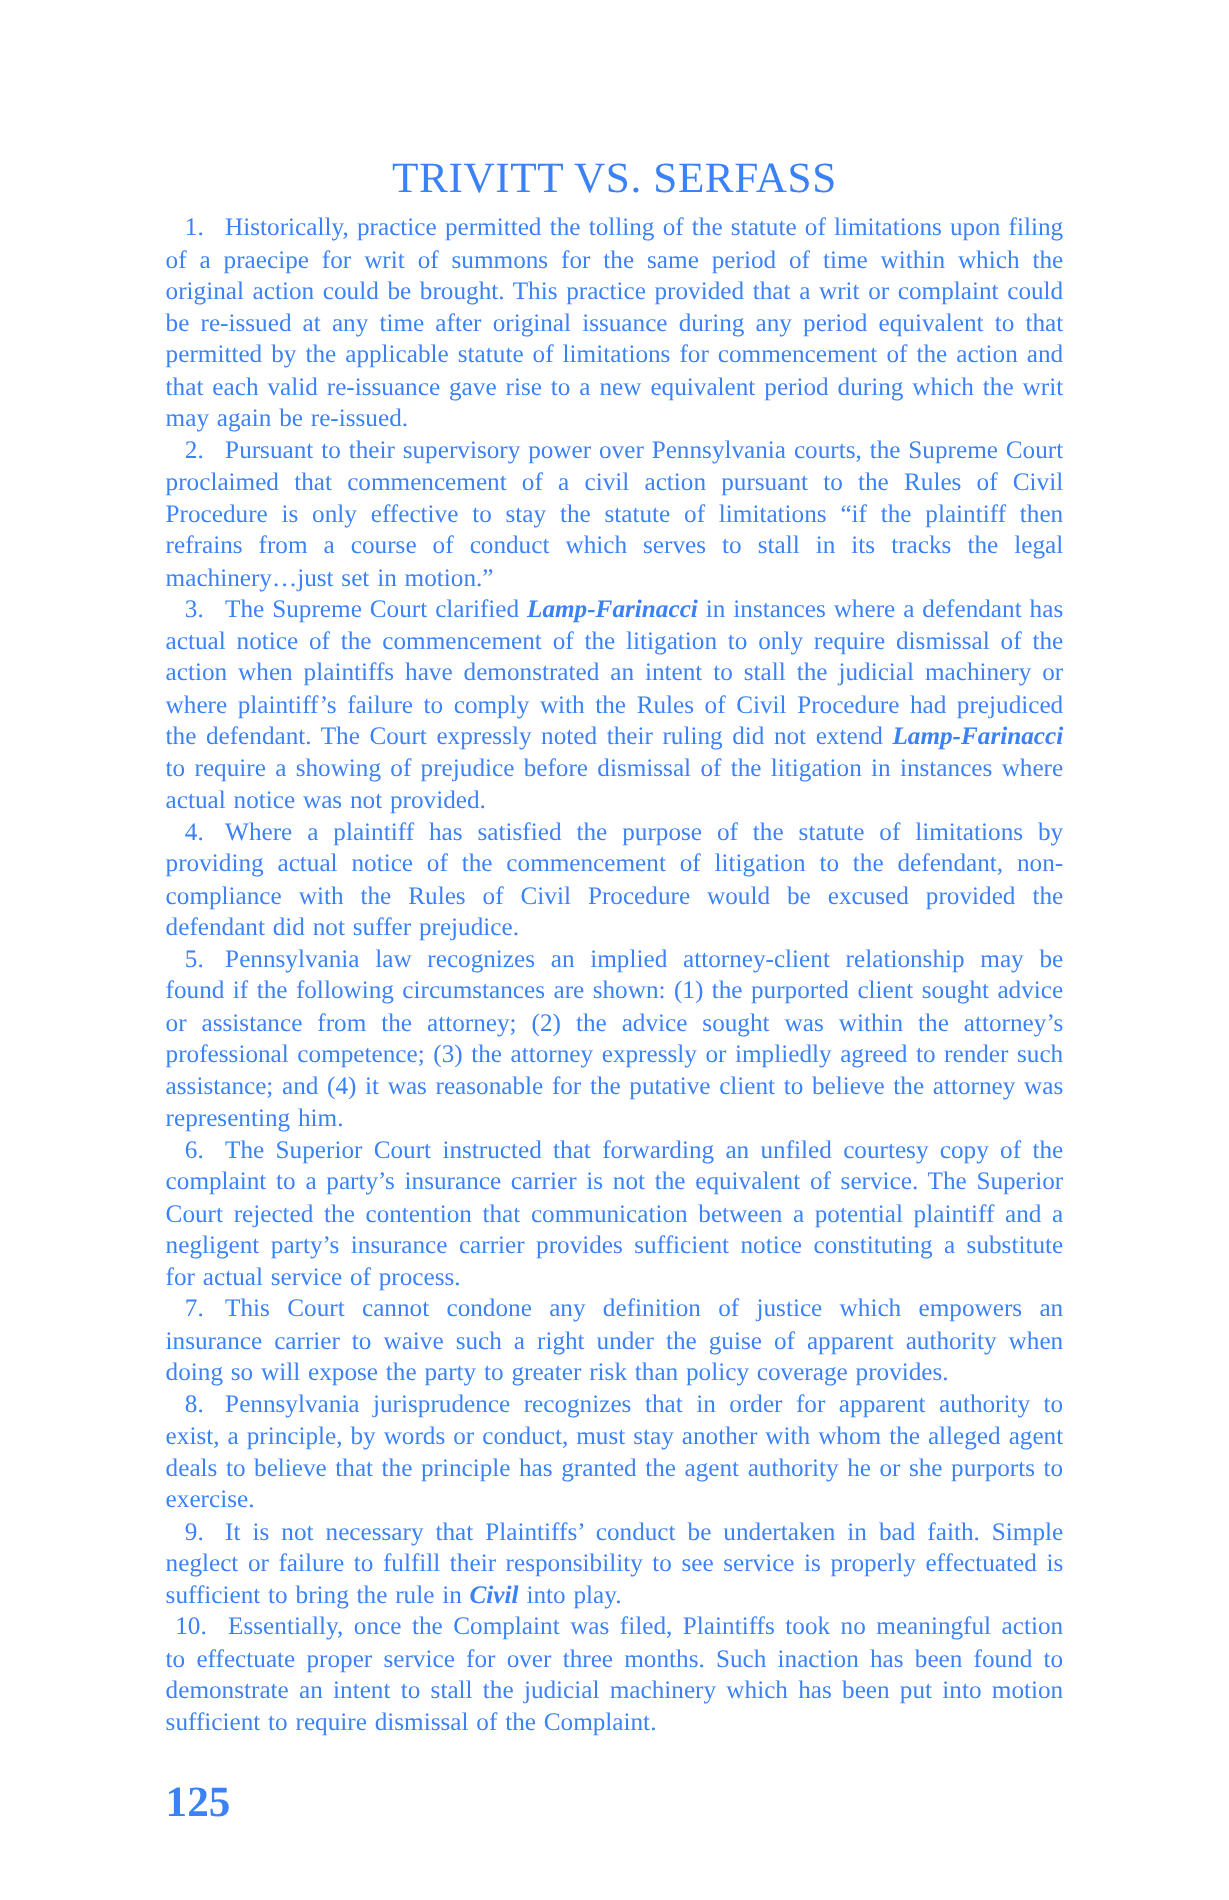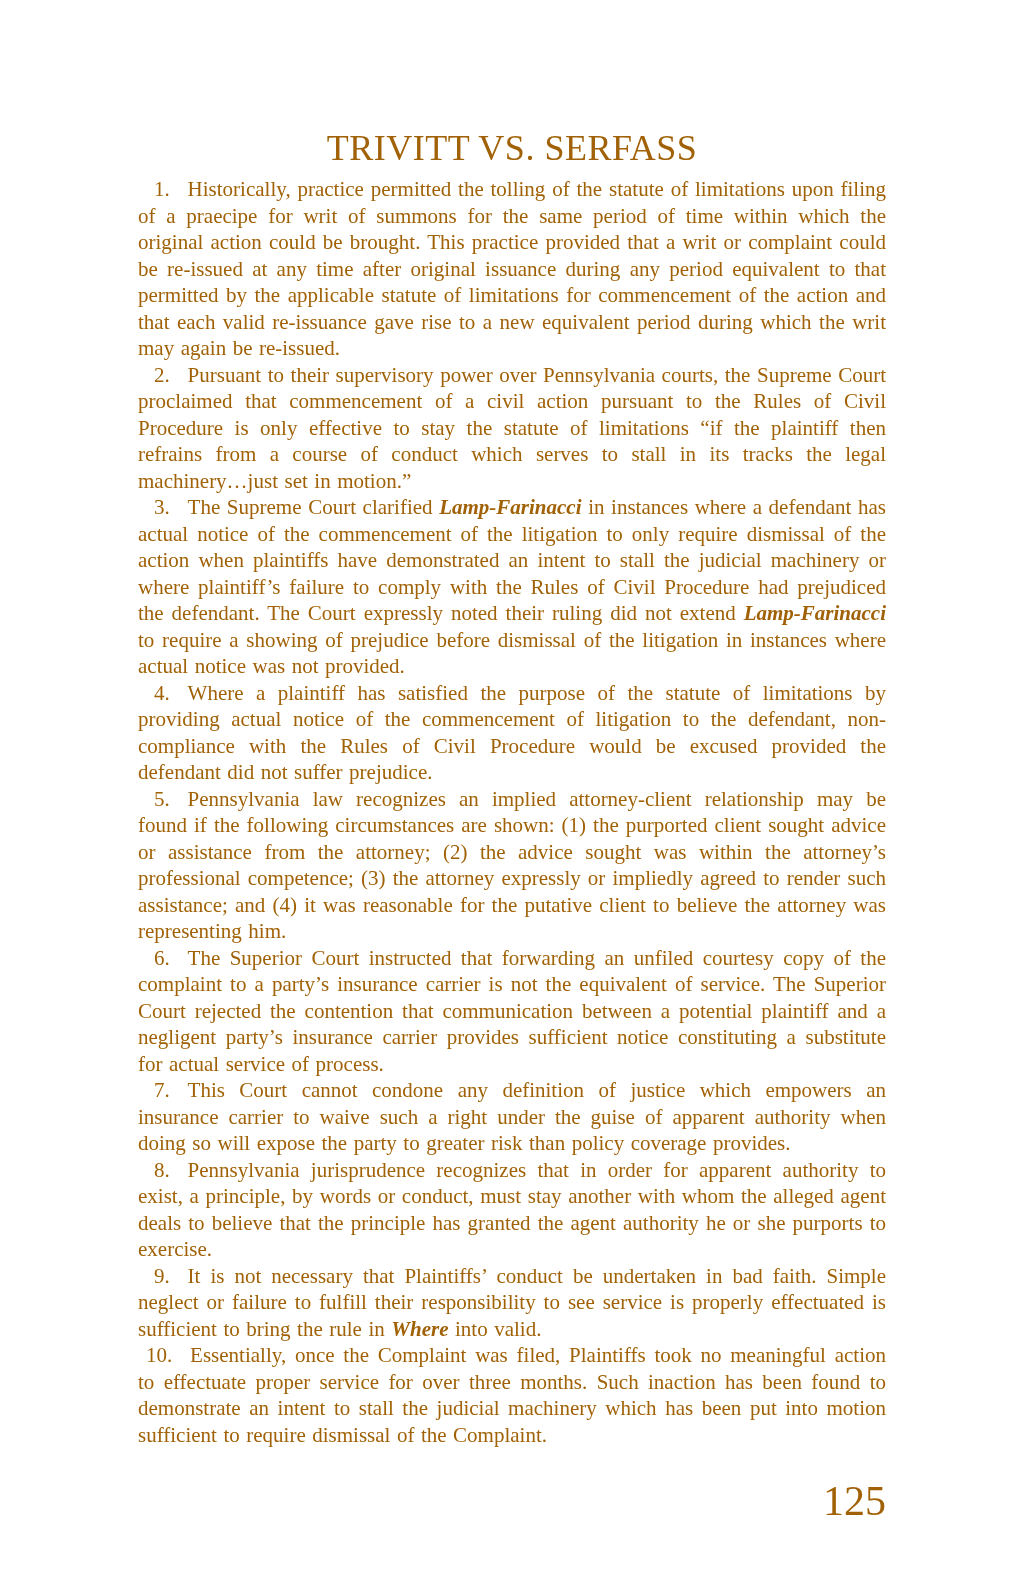--- a/index.html
+++ b/index.html
@@ -8,21 +8,21 @@
     background: #ffffff;
   }
   .sheet {
     position: relative;
     width: 1024px;
     height: 1583px;
     margin: 0 auto;
     background: #ffffff;
     overflow: hidden;
     font-family: "Liberation Serif", "DejaVu Serif", serif;
-    color: #a16207;
+    color: #3b82f6;
   }
   .content {
     width: 748px;
     margin: 0 auto;
     padding-top: 128px;
   }
   .doc-title {
     margin: 0 0 8px 0;
     font-size: 36px;
     line-height: 40px;
@@ -44,23 +44,24 @@
   }
   .num {
     margin-right: 0.85em;
   }
   .it {
     font-style: italic;
     font-weight: bold;
   }
   .page-number {
     margin-top: 34px;
-    font-size: 42px;
+    font-size: 36px;
     line-height: 38px;
-    text-align: right;
+    text-align: left;
+    font-weight: bold;
   }
 </style>
 </head>
 <body>
 
 <div class="sheet">
   <div class="content">
 
     <h1 class="doc-title">TRIVITT VS. SERFASS</h1>
 
@@ -73,20 +74,20 @@
     <p class="para"><span class="num">4.</span><span>Where a plaintiff has satisfied the purpose of the statute of limitations by providing actual notice of the commencement of litigation to the defendant, non-compliance with the Rules of Civil Procedure would be excused provided the defendant did not suffer prejudice.</span></p>
 
     <p class="para"><span class="num">5.</span><span>Pennsylvania law recognizes an implied attorney-client relationship may be found if the following circumstances are shown: (1) the purported client sought advice or assistance from the attorney; (2) the advice sought was within the attorney’s professional competence; (3) the attorney expressly or impliedly agreed to render such assistance; and (4) it was reasonable for the putative client to believe the attorney was representing him.</span></p>
 
     <p class="para"><span class="num">6.</span><span>The Superior Court instructed that forwarding an unfiled courtesy copy of the complaint to a party’s insurance carrier is not the equivalent of service. The Superior Court rejected the contention that communication between a potential plaintiff and a negligent party’s insurance carrier provides sufficient notice constituting a substitute for actual service of process.</span></p>
 
     <p class="para"><span class="num">7.</span><span>This Court cannot condone any definition of justice which empowers an insurance carrier to waive such a right under the guise of apparent authority when doing so will expose the party to greater risk than policy coverage provides.</span></p>
 
     <p class="para"><span class="num">8.</span><span>Pennsylvania jurisprudence recognizes that in order for apparent authority to exist, a principle, by words or conduct, must stay another with whom the alleged agent deals to believe that the principle has granted the agent authority he or she purports to exercise.</span></p>
 
-    <p class="para"><span class="num">9.</span><span>It is not necessary that Plaintiffs’ conduct be undertaken in bad faith. Simple neglect or failure to fulfill their responsibility to see service is properly effectuated is sufficient to bring the rule in </span><span class="it">Where</span><span> into valid.</span></p>
+    <p class="para"><span class="num">9.</span><span>It is not necessary that Plaintiffs’ conduct be undertaken in bad faith. Simple neglect or failure to fulfill their responsibility to see service is properly effectuated is sufficient to bring the rule in </span><span class="it">Civil</span><span> into play.</span></p>
 
     <p class="para wide-num"><span class="num">10.</span><span>Essentially, once the Complaint was filed, Plaintiffs took no meaningful action to effectuate proper service for over three months. Such inaction has been found to demonstrate an intent to stall the judicial machinery which has been put into motion sufficient to require dismissal of the Complaint.</span></p>
 
     <div class="page-number">125</div>
 
   </div>
 </div>
 
 </body></html>

